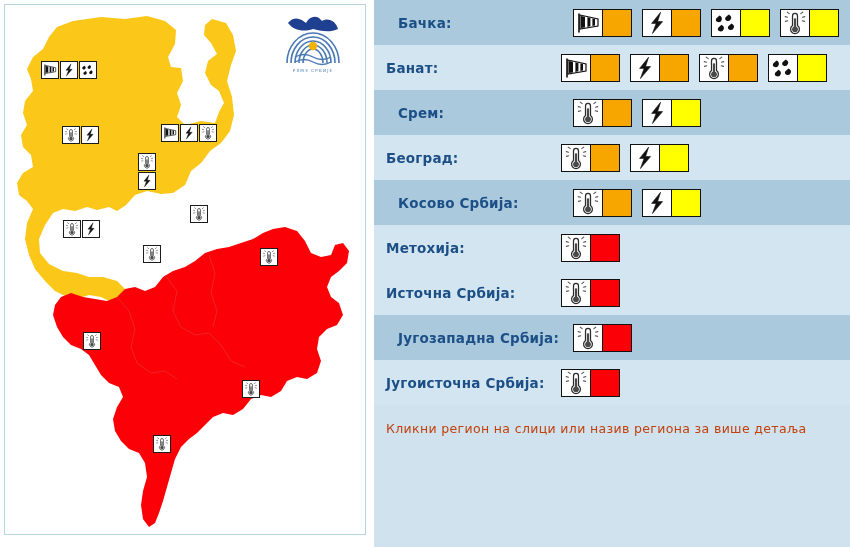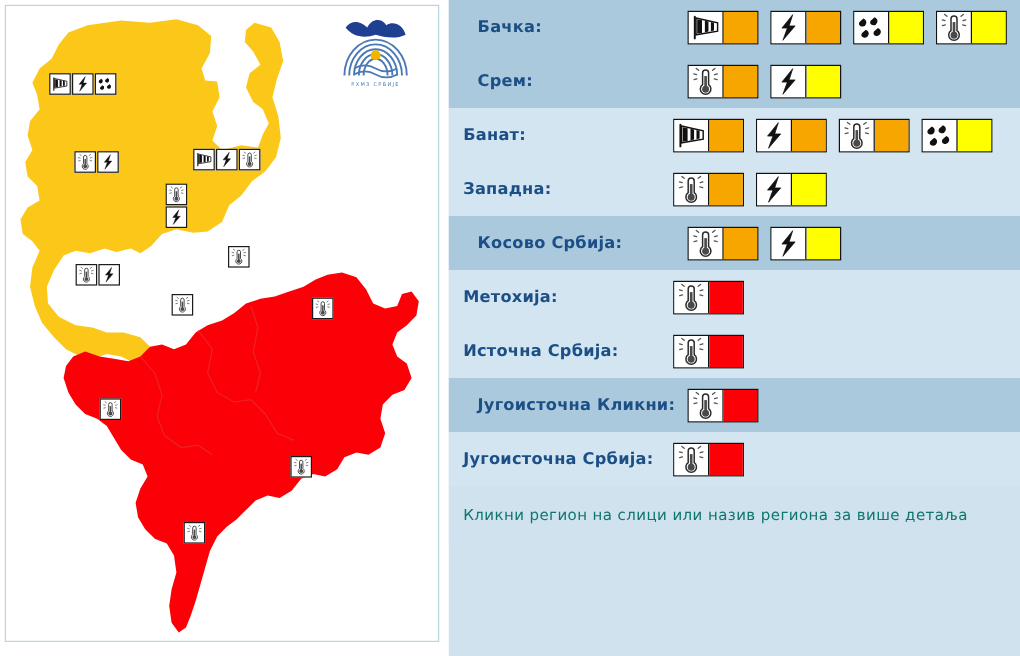--- a/index.html
+++ b/index.html
@@ -77,21 +77,21 @@
     border-right:1px solid #111111;
   }
   .badge .pic svg{position:absolute;left:0;top:0;width:100%;height:100%;display:block;}
   .badge .sw{width:28px;height:26px;}
 
   #footer-note{
     height:47px;
     display:flex;align-items:center;
     padding-left:12px;
     background:#cfe2ee;
-    color:#0f766e;
+    color:#c2410c;
     font-size:12.5px;
     letter-spacing:.35px;
     white-space:nowrap;
   }
 </style>
 </head>
 <body>
 
 <div id="app">
 
@@ -456,51 +456,20 @@
     </g>
     <path d="M14 3.4 a2.5 2.5 0 0 1 2.5 2.5 L16.5 15.6 a4.4 4.4 0 1 1 -5 0 L11.5 5.9 a2.5 2.5 0 0 1 2.5 -2.5 Z" fill="#ffffff" stroke="#2b2b2b" stroke-width="1.25"></path>
     <circle cx="14" cy="19.3" r="2.9" fill="#4a4a4a"></circle>
     <rect x="12.9" y="8.4" width="2.2" height="10.4" fill="#4a4a4a"></rect>
   </svg>
               </div>
               <div class="sw" style="background: rgb(255, 255, 0);"></div>
             </div>
           </div>
         </div>
-        <div class="region-row odd">
-          <div class="region-name">Срем:</div>
-          <div class="badges">
-            <div class="badge">
-              <div class="pic">
-                <svg viewBox="0 0 28 26">
-    <g stroke="#555" stroke-width="1.1" stroke-linecap="round" fill="none">
-      <path d="M8.2 3.6 L6.2 2.1"></path>
-                    <path d="M6.5 7.2 L4.2 6.6"></path>
-                    <path d="M6.8 10.8 L4.4 11.4"></path>
-      <path d="M19.8 3.6 L21.8 2.1"></path>
-                    <path d="M21.5 7.2 L23.8 6.6"></path>
-                    <path d="M21.2 10.8 L23.6 11.4"></path>
-    </g>
-    <path d="M14 3.4 a2.5 2.5 0 0 1 2.5 2.5 L16.5 15.6 a4.4 4.4 0 1 1 -5 0 L11.5 5.9 a2.5 2.5 0 0 1 2.5 -2.5 Z" fill="#ffffff" stroke="#2b2b2b" stroke-width="1.25"></path>
-    <circle cx="14" cy="19.3" r="2.9" fill="#4a4a4a"></circle>
-    <rect x="12.9" y="8.4" width="2.2" height="10.4" fill="#4a4a4a"></rect>
-  </svg>
-              </div>
-              <div class="sw" style="background: rgb(247, 166, 0);"></div>
-            </div>
-            <div class="badge">
-              <div class="pic">
-                <svg viewBox="0 0 28 26">
-      <path d="M17.6 2.2 L8.6 13.4 L13.1 13.4 L9.4 23.6 L19.6 11.6 L14.6 11.6 Z" fill="#111" stroke="#111" stroke-width="0.6" stroke-linejoin="round"></path>
-    </svg>
-              </div>
-              <div class="sw" style="background: rgb(255, 255, 0);"></div>
-            </div>
-          </div>
-        </div>
         <div class="region-row even">
           <div class="region-name">Банат:</div>
           <div class="badges">
             <div class="badge">
               <div class="pic">
                 <svg viewBox="0 0 28 26">
       <g stroke="#111" stroke-width="1.6" fill="none" stroke-linecap="round">
         <path d="M5 4 L5 22"></path>
       </g>
       <path d="M6 5 L24 9 L24 16 L6 19 Z" fill="#ffffff" stroke="#111" stroke-width="1.2"></path>
@@ -547,22 +516,53 @@
         <path d="M16.8 4.4 q3.2 1.6 2.2 4.4 q-1 2.8 -3.9 2.1 q-2.9 -0.7 -1.6 -3.6 Z"></path>
         <path d="M9.5 14.8 q3.2 1.6 2.2 4.4 q-1 2.8 -3.9 2.1 q-2.9 -0.7 -1.6 -3.6 Z"></path>
         <path d="M19.6 13.4 q3.2 1.6 2.2 4.4 q-1 2.8 -3.9 2.1 q-2.9 -0.7 -1.6 -3.6 Z"></path>
       </g>
     </svg>
               </div>
               <div class="sw" style="background: rgb(255, 255, 0);"></div>
             </div>
           </div>
         </div>
+        <div class="region-row odd">
+          <div class="region-name">Срем:</div>
+          <div class="badges">
+            <div class="badge">
+              <div class="pic">
+                <svg viewBox="0 0 28 26">
+    <g stroke="#555" stroke-width="1.1" stroke-linecap="round" fill="none">
+      <path d="M8.2 3.6 L6.2 2.1"></path>
+                    <path d="M6.5 7.2 L4.2 6.6"></path>
+                    <path d="M6.8 10.8 L4.4 11.4"></path>
+      <path d="M19.8 3.6 L21.8 2.1"></path>
+                    <path d="M21.5 7.2 L23.8 6.6"></path>
+                    <path d="M21.2 10.8 L23.6 11.4"></path>
+    </g>
+    <path d="M14 3.4 a2.5 2.5 0 0 1 2.5 2.5 L16.5 15.6 a4.4 4.4 0 1 1 -5 0 L11.5 5.9 a2.5 2.5 0 0 1 2.5 -2.5 Z" fill="#ffffff" stroke="#2b2b2b" stroke-width="1.25"></path>
+    <circle cx="14" cy="19.3" r="2.9" fill="#4a4a4a"></circle>
+    <rect x="12.9" y="8.4" width="2.2" height="10.4" fill="#4a4a4a"></rect>
+  </svg>
+              </div>
+              <div class="sw" style="background: rgb(247, 166, 0);"></div>
+            </div>
+            <div class="badge">
+              <div class="pic">
+                <svg viewBox="0 0 28 26">
+      <path d="M17.6 2.2 L8.6 13.4 L13.1 13.4 L9.4 23.6 L19.6 11.6 L14.6 11.6 Z" fill="#111" stroke="#111" stroke-width="0.6" stroke-linejoin="round"></path>
+    </svg>
+              </div>
+              <div class="sw" style="background: rgb(255, 255, 0);"></div>
+            </div>
+          </div>
+        </div>
         <div class="region-row even">
-          <div class="region-name">Западна:</div>
+          <div class="region-name">Београд:</div>
           <div class="badges">
             <div class="badge">
               <div class="pic">
                 <svg viewBox="0 0 28 26">
     <g stroke="#555" stroke-width="1.1" stroke-linecap="round" fill="none">
       <path d="M8.2 3.6 L6.2 2.1"></path>
                     <path d="M6.5 7.2 L4.2 6.6"></path>
                     <path d="M6.8 10.8 L4.4 11.4"></path>
       <path d="M19.8 3.6 L21.8 2.1"></path>
                     <path d="M21.5 7.2 L23.8 6.6"></path>
@@ -656,21 +656,21 @@
     <path d="M14 3.4 a2.5 2.5 0 0 1 2.5 2.5 L16.5 15.6 a4.4 4.4 0 1 1 -5 0 L11.5 5.9 a2.5 2.5 0 0 1 2.5 -2.5 Z" fill="#ffffff" stroke="#2b2b2b" stroke-width="1.25"></path>
     <circle cx="14" cy="19.3" r="2.9" fill="#4a4a4a"></circle>
     <rect x="12.9" y="8.4" width="2.2" height="10.4" fill="#4a4a4a"></rect>
   </svg>
               </div>
               <div class="sw" style="background: rgb(251, 0, 6);"></div>
             </div>
           </div>
         </div>
         <div class="region-row odd">
-          <div class="region-name">Југоисточна Кликни:</div>
+          <div class="region-name">Југозападна Србија:</div>
           <div class="badges">
             <div class="badge">
               <div class="pic">
                 <svg viewBox="0 0 28 26">
     <g stroke="#555" stroke-width="1.1" stroke-linecap="round" fill="none">
       <path d="M8.2 3.6 L6.2 2.1"></path>
                     <path d="M6.5 7.2 L4.2 6.6"></path>
                     <path d="M6.8 10.8 L4.4 11.4"></path>
       <path d="M19.8 3.6 L21.8 2.1"></path>
                     <path d="M21.5 7.2 L23.8 6.6"></path>

